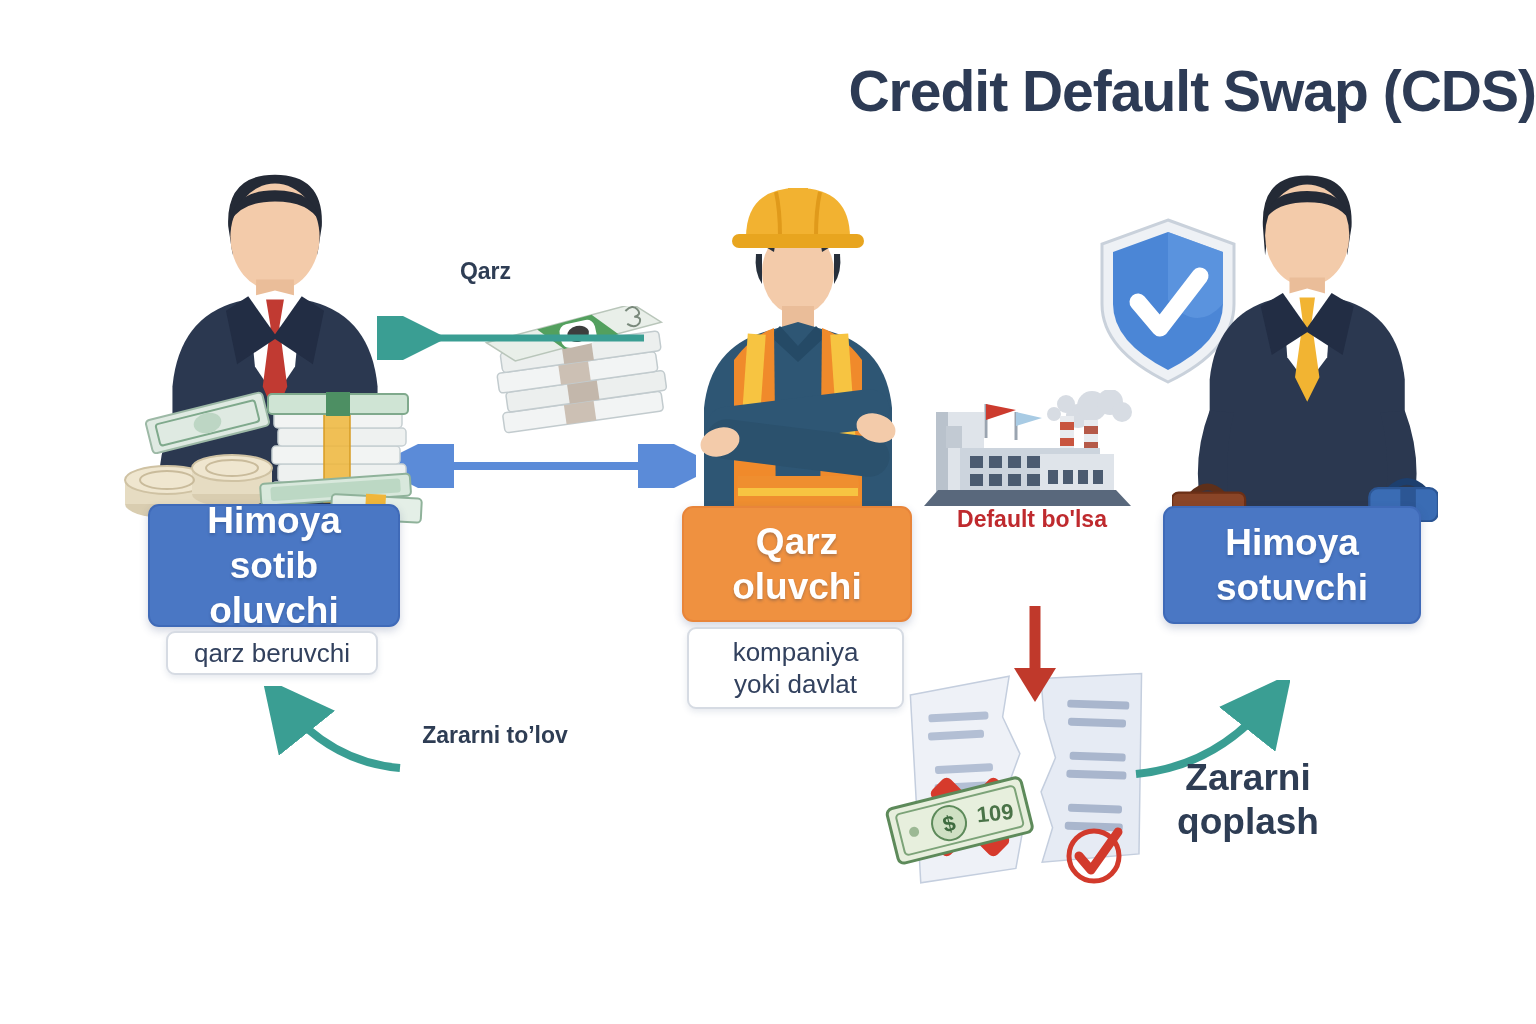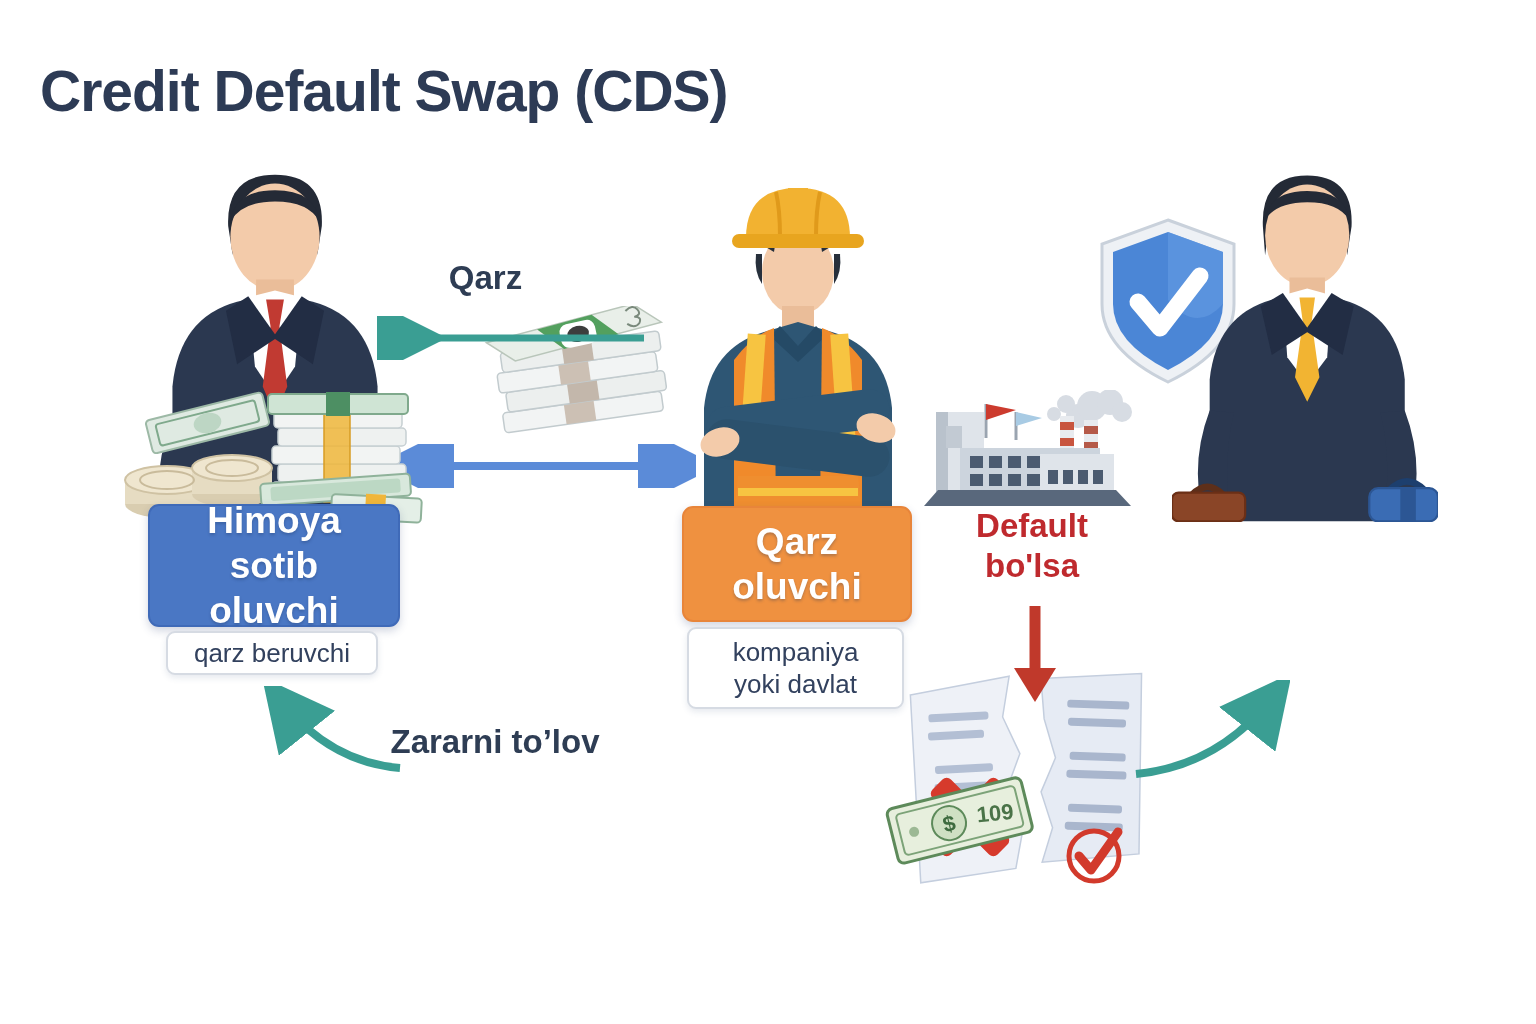--- a/index.html
+++ b/index.html
@@ -4,42 +4,42 @@
 <style>
   * { margin:0; padding:0; box-sizing:border-box; }
   html,body { background:#ffffff; }
   body { font-family:"Liberation Sans", sans-serif; }
   .canvas {
     position:relative; width:1536px; height:1024px;
     background:#ffffff; overflow:hidden;
   }
   .abs { position:absolute; }
   .title {
-    left:0; right:0; top:58px; text-align:left;
+    left:0; right:0; top:58px; text-align:right;
     font-size:57px; font-weight:bold; color:#2d3b55; letter-spacing:-1px;margin-left:40px;
   }
   .actor-box {
     z-index:3; border-radius:11px; display:flex; align-items:center; justify-content:center;
     text-align:center; padding:6px 10px;
     box-shadow:0 4px 9px rgba(50,70,120,.22);
   }
   .actor-box .box-label {
     color:#ffffff; font-weight:bold; font-size:37px; line-height:1.22;
     text-shadow:0 2px 3px rgba(25,45,85,.28);
   }
   .box-blue  { background:#4a77c4; border:2px solid #3f6ab8; }
   .box-orange{ background:#ef9140; border:2px solid #e8853a; }
   .sub-label {
     z-index:4; background:#ffffff; border:2px solid #d6dbe3; border-radius:9px;
     display:flex; align-items:center; justify-content:center; text-align:center;
     color:#32415e; font-size:26px; line-height:1.25; padding:4px 24px;
     box-shadow:0 3px 6px rgba(60,80,120,.12);
   }
   .flow-label {
-    z-index:4; text-align:center; font-weight:bold; font-size:33px;
+    z-index:4; text-align:center; font-weight:bold; font-size:23px;
     color:#2e3d54; line-height:1.2;
   }
   .flow-red { color:#bf2a2e; }
   .fig { z-index:1; }
   .front { z-index:3; }
   .arrow { z-index:2; }
 </style>
 </head>
 <body>
 
@@ -310,20 +310,21 @@
 
   <svg class="abs arrow" style="left:1128px; top:680px; width:162px; height:108px;" viewBox="0 0 162 108">
     <defs>
       <marker id="tealHeadBR" markerWidth="9" markerHeight="9" refX="5" refY="4.5" orient="auto">
         <path d="M0,0 L9,4.5 L0,9 Z" fill="#3a9e93"></path>
       </marker>
     </defs>
     <path d="M8 94 Q90 86 144 18" fill="none" stroke="#3a9e93" stroke-width="8" marker-end="url(#tealHeadBR)"></path>
   </svg>
 
+  <div class="abs flow-label" style="left:1148px; top:756px; width:200px; font-size:37px;">Zararni qoplash</div>
 
   <svg class="abs arrow" style="left:260px; top:686px; width:150px; height:95px;" viewBox="0 0 150 95">
     <defs>
       <marker id="tealHeadBL" markerWidth="9" markerHeight="9" refX="5" refY="4.5" orient="auto">
         <path d="M0,0 L9,4.5 L0,9 Z" fill="#3a9e93"></path>
       </marker>
     </defs>
     <path d="M140 82 Q70 76 22 16" fill="none" stroke="#3a9e93" stroke-width="8" marker-end="url(#tealHeadBL)"></path>
   </svg>
 
@@ -357,14 +358,17 @@
       <rect x="0" y="294" width="66" height="26" rx="6" fill="#8a4527" stroke="#6b2f16" stroke-width="2"></rect>
     </g>
 
     <g>
       <path d="M196 292 q16 -16 32 0" fill="none" stroke="#1d3f6e" stroke-width="6"></path>
       <rect x="178" y="290" width="62" height="30" rx="8" fill="#3a6cb4" stroke="#2c5694" stroke-width="2"></rect>
       <rect x="206" y="290" width="14" height="30" fill="#2c5694"></rect>
     </g>
   </svg>
 
+  <div class="abs actor-box box-blue" style="left:1163px; top:506px; width:258px; height:118px;">
+    <span class="box-label">Himoya sotuvchi</span>
+  </div>
 
 </div>
 
 </body></html>

